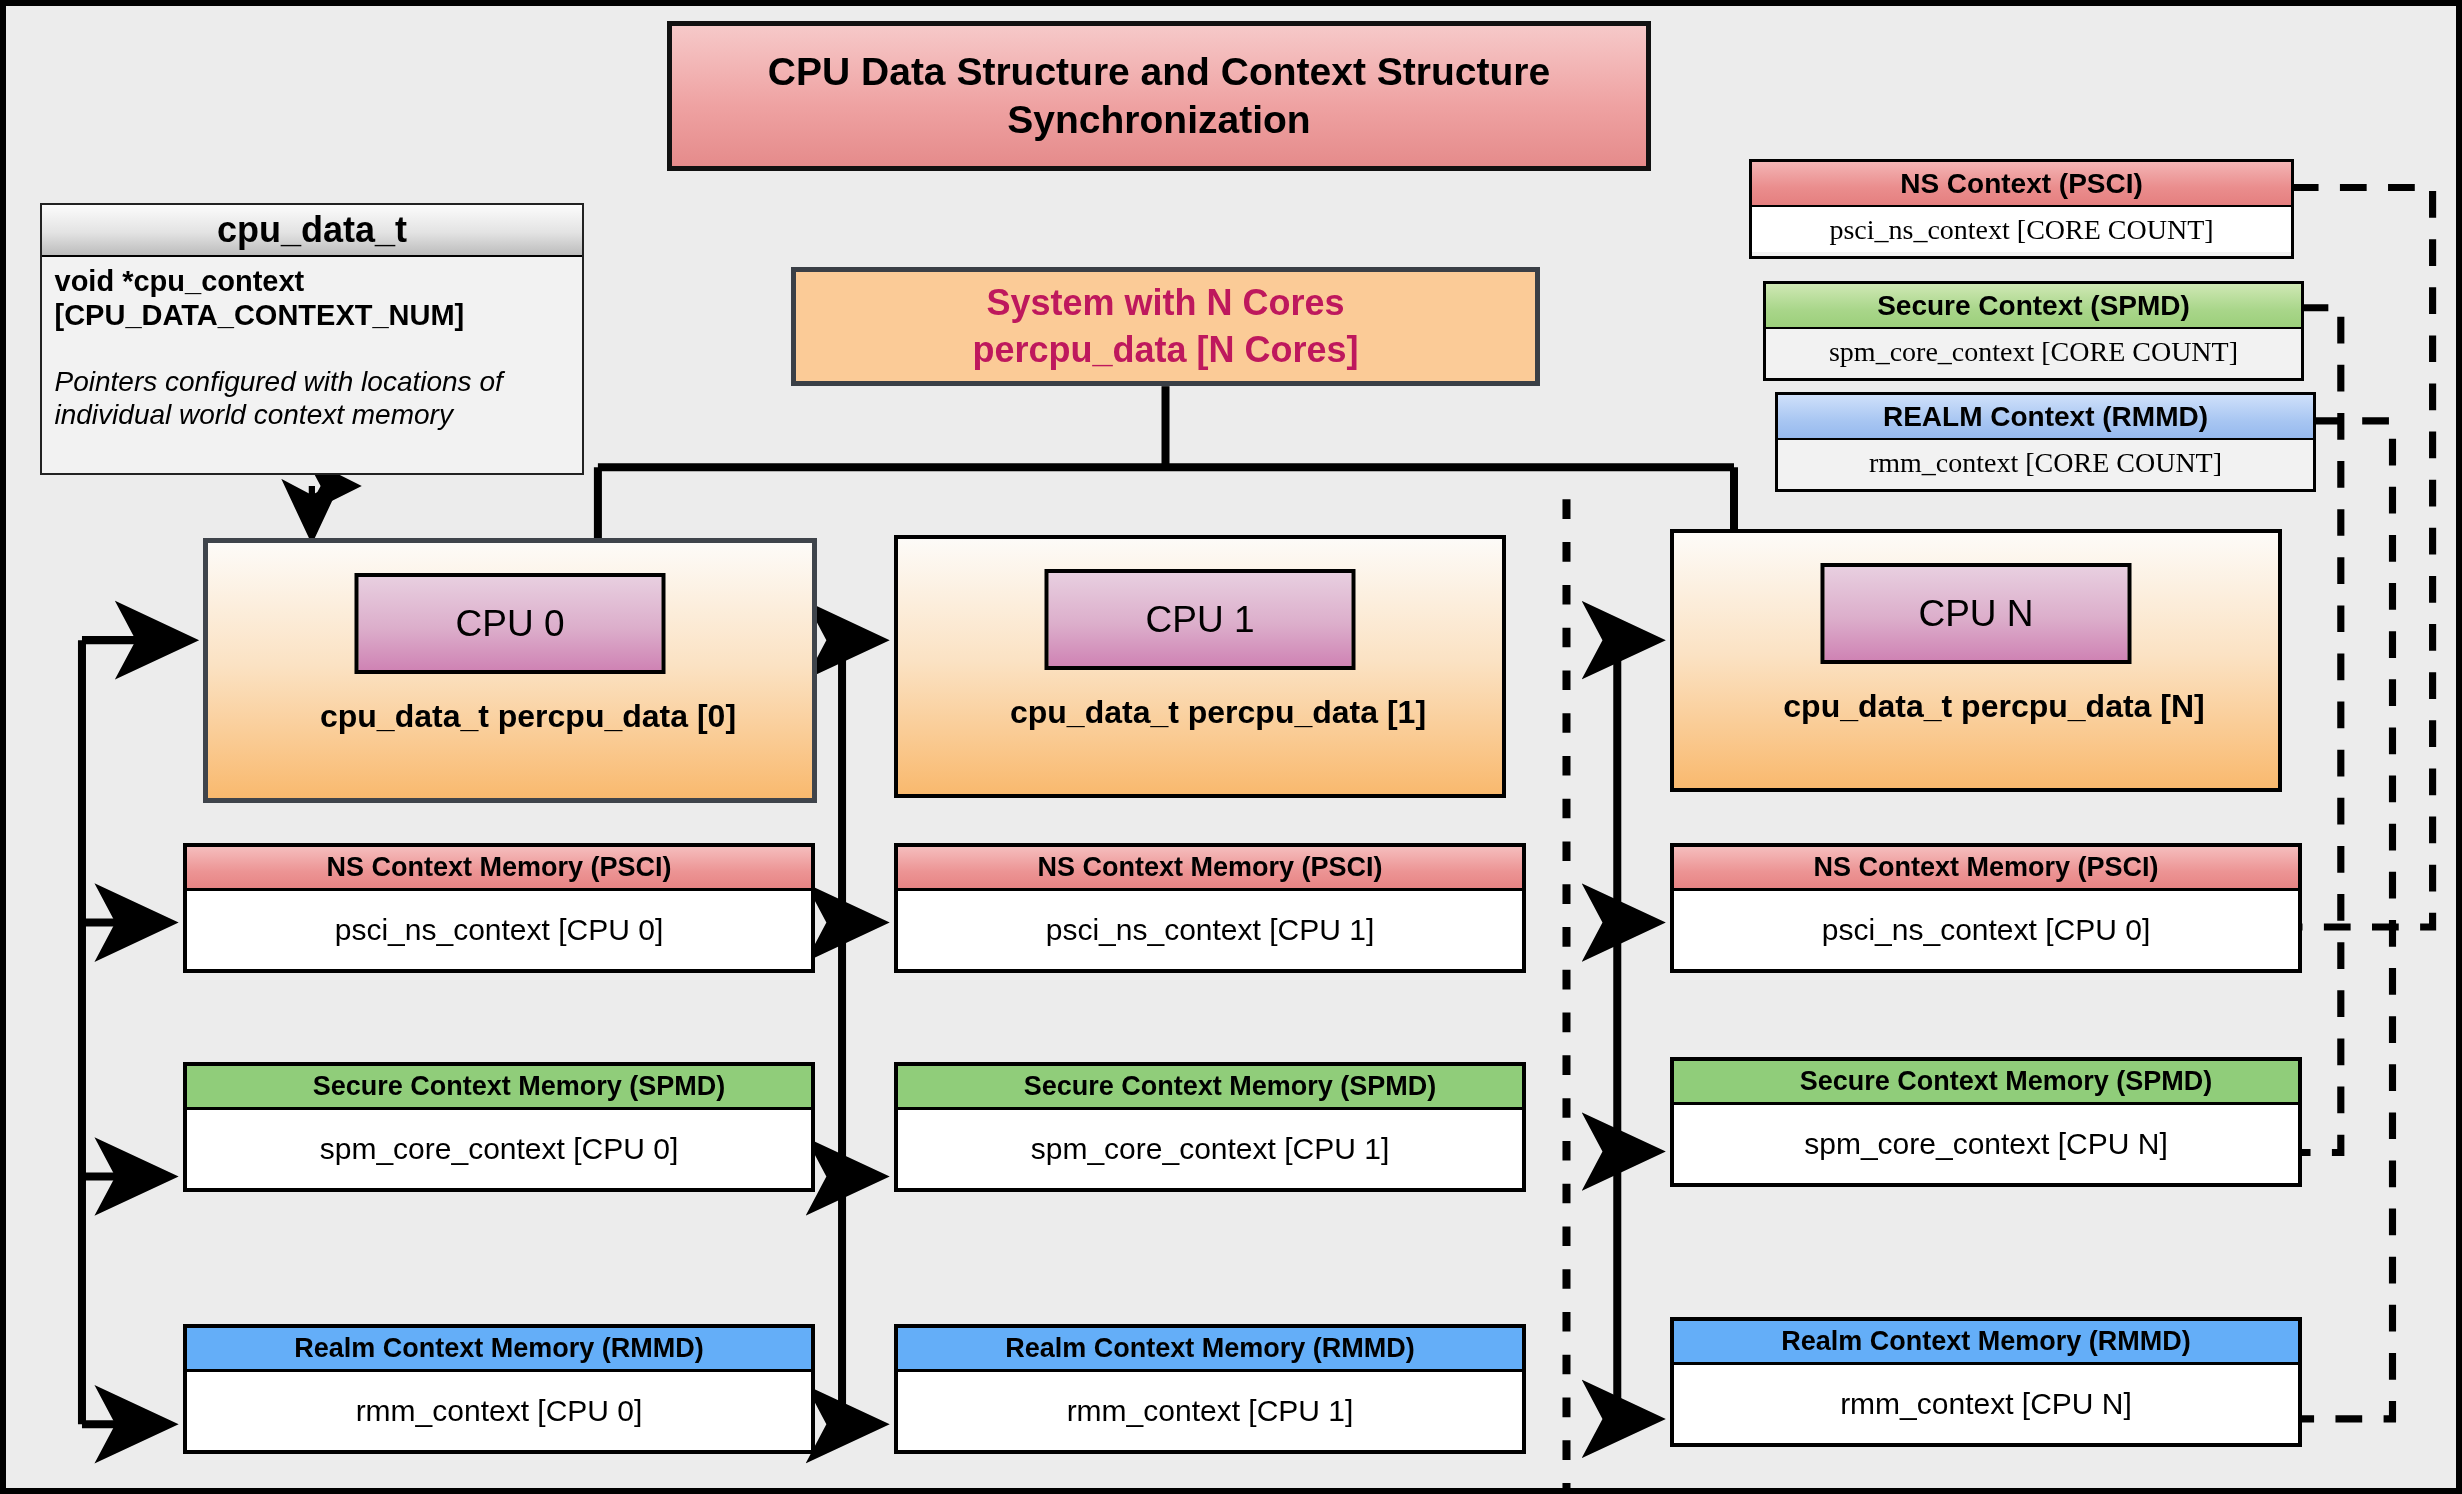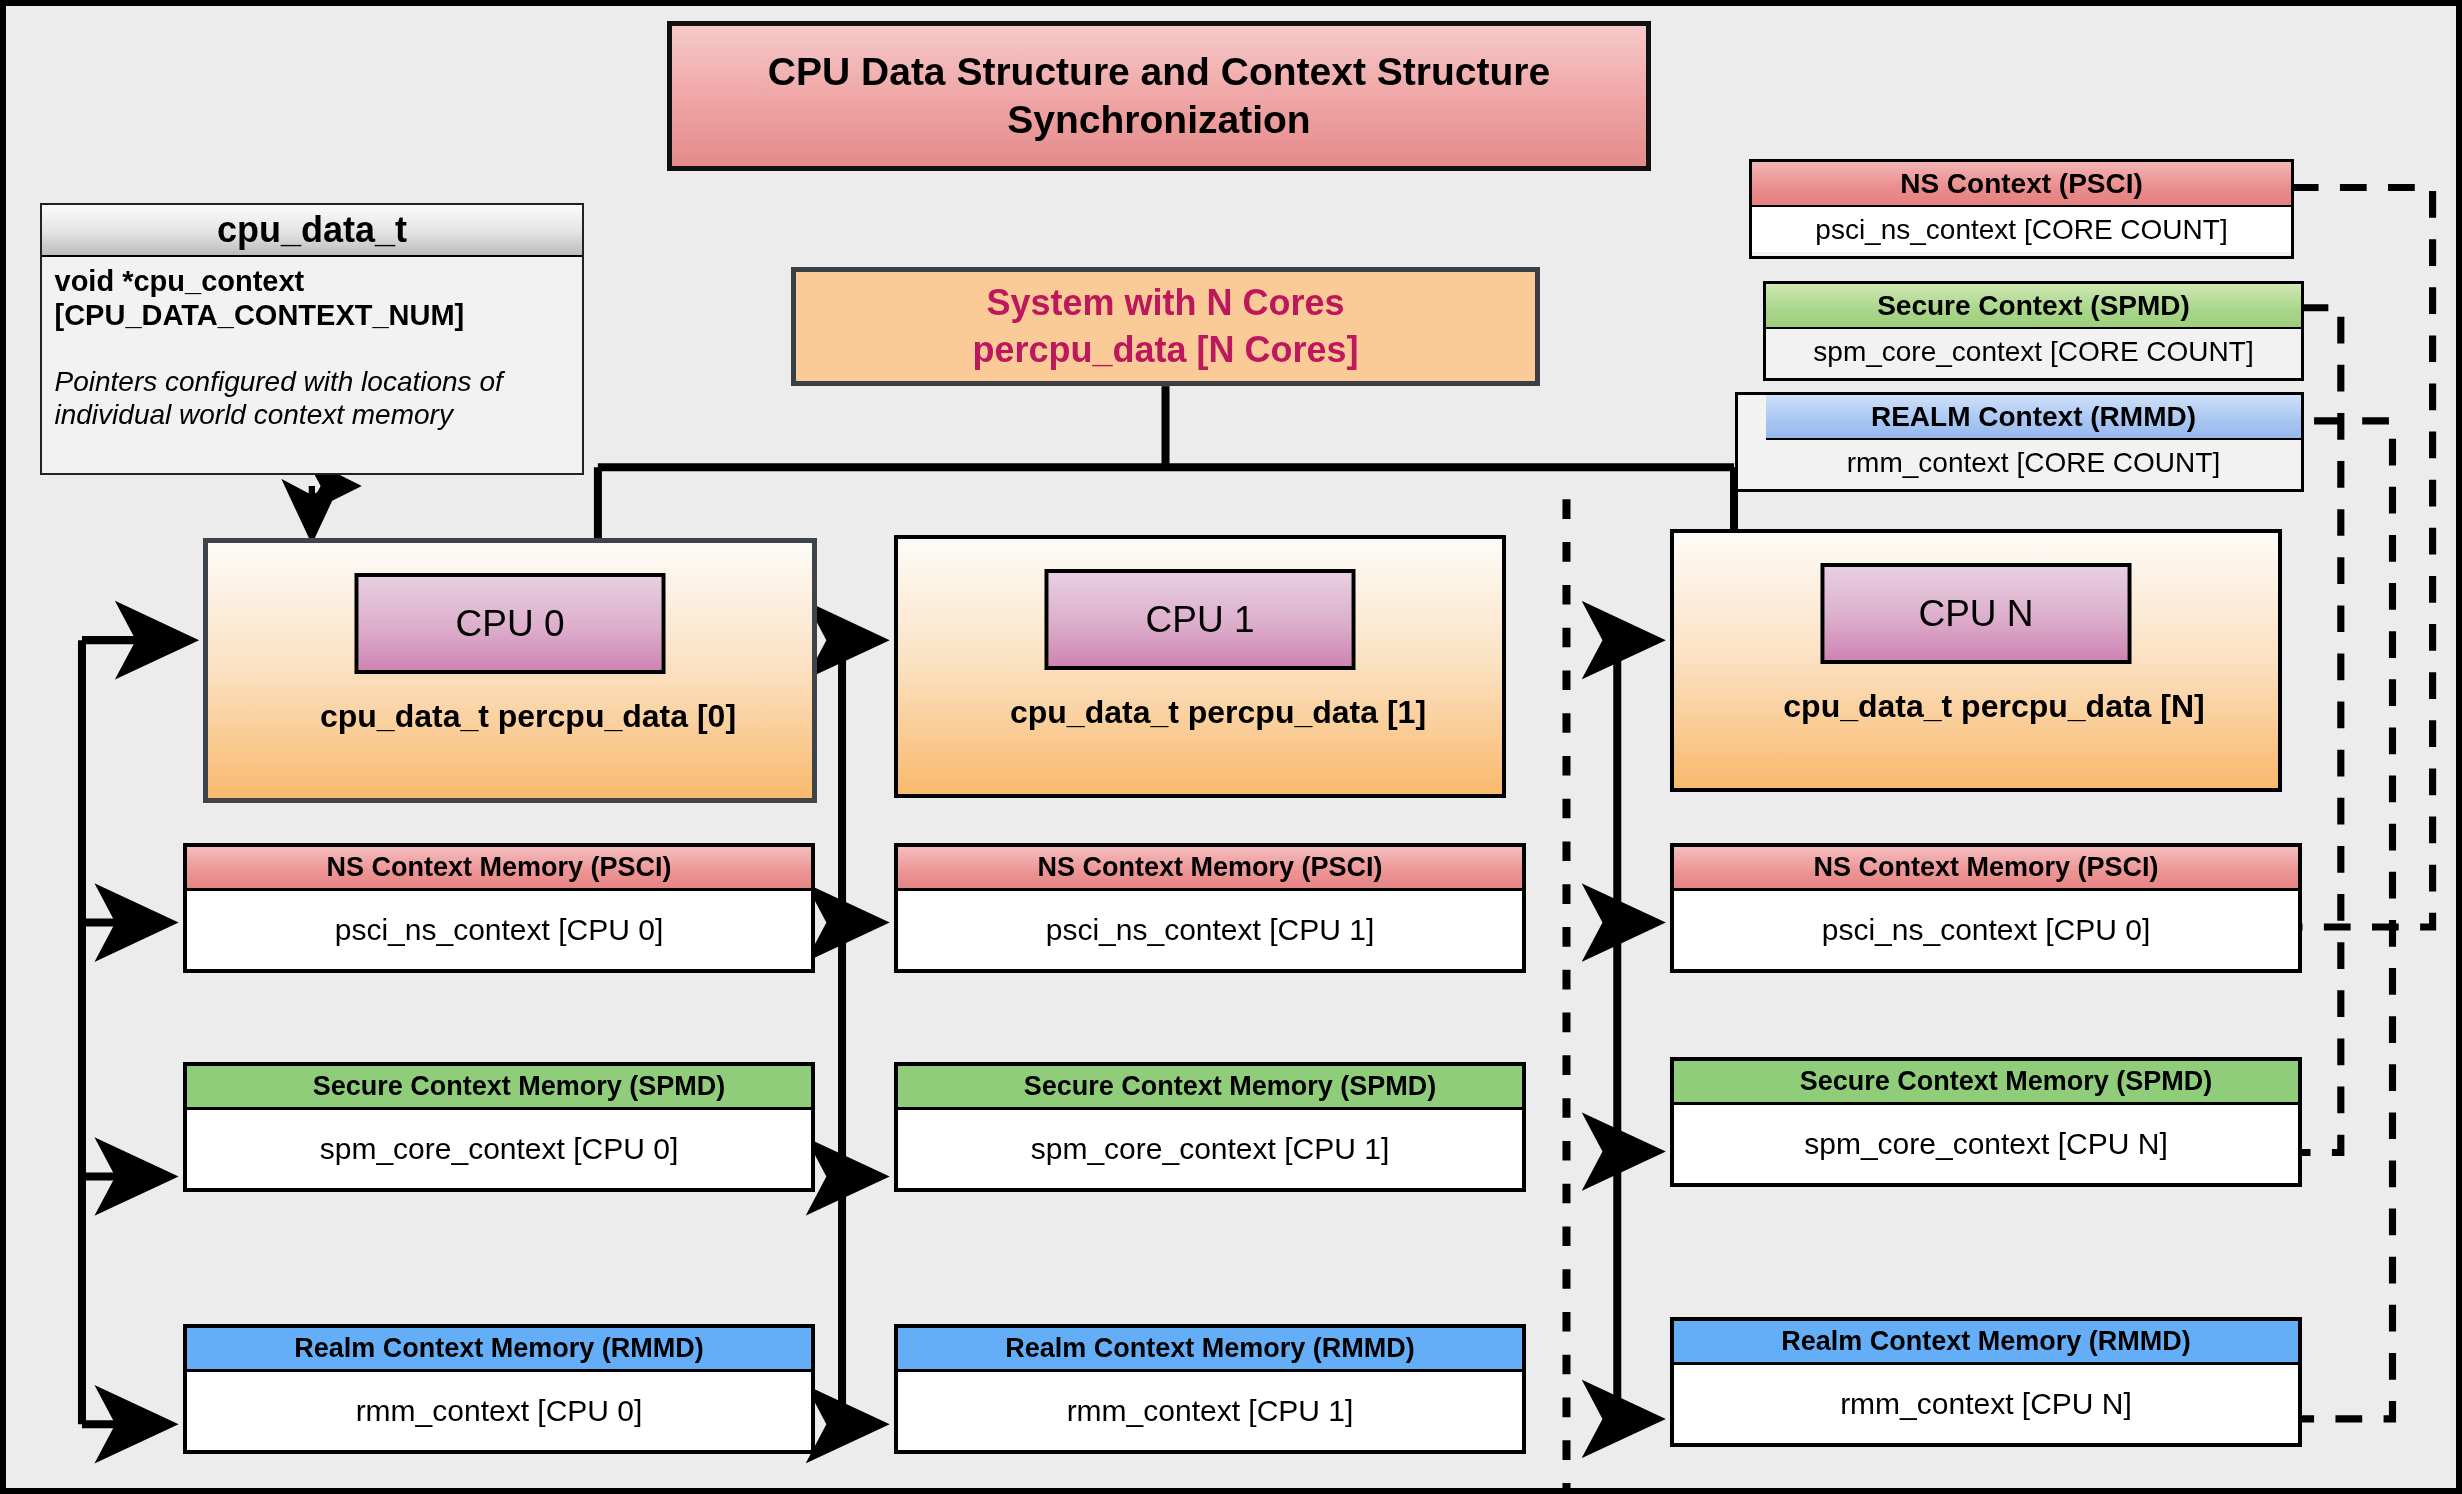--- a/index.html
+++ b/index.html
@@ -31,28 +31,28 @@
   #system{left:791px;top:267px;width:749px;height:119px;
     background:#fbcb97;border:5.3px solid #3a3f46;
     display:flex;flex-direction:column;align-items:center;justify-content:center;
     font-weight:bold;font-size:36px;color:#be185d;line-height:1.3;}
 
   
   .gcard{position:absolute;border:3.6px solid #000;background:#f2f2f2;margin-top:18px;}
   .gcard .hd{height:43px;border-bottom:2.7px solid #000;display:flex;align-items:center;
              justify-content:center;font-weight:bold;font-size:28px;color:#000;}
   .gcard .bd{height:45px;display:flex;align-items:center;justify-content:center;
-             font-size:28px;color:#000;white-space:nowrap;}
+             font-size:28px;color:#000;white-space:nowrap;font-family:Liberation Serif, serif;}
   .hd-ns{background:linear-gradient(180deg,#f3b4b4 0%,#ea8d8d 60%,#e57f7f 100%);}
   .hd-sec{background:linear-gradient(180deg,#cfe8b4 0%,#a9d68a 60%,#9ccf7b 100%);}
   .hd-realm{background:linear-gradient(180deg,#cfe0fa 0%,#a8c6f2 60%,#96b9ee 100%);}
   #gns{left:1749px;top:141px;width:539px;height:94px;}
   #gns .bd{background:#fff;}
   #gsec{left:1763px;top:263px;width:535px;height:94px;}
-  #grealm{left:1735px;top:374px;width:535px;height:94px;padding-left:28px;}
+  #grealm{left:1775px;top:374px;width:535px;height:94px;}
 
   
   .cpucard{position:absolute;width:604px;height:255px;border:5.3px solid #3f444b;
     background:linear-gradient(180deg,#fdfbf8 0%,#fbe2c3 48%,#f9b96e 100%);}
   .cpucard.thin{border:4.5px solid #000;}
   .cpuchip{position:absolute;left:50%;transform:translateX(-50%);top:30px;
     width:303px;height:93px;border:4.5px solid #000;
     background:linear-gradient(180deg,#e8cfe0 0%,#dcaecb 55%,#cf83b4 100%);
     display:flex;align-items:center;justify-content:center;
     font-weight:normal;font-size:37px;color:#000;}

